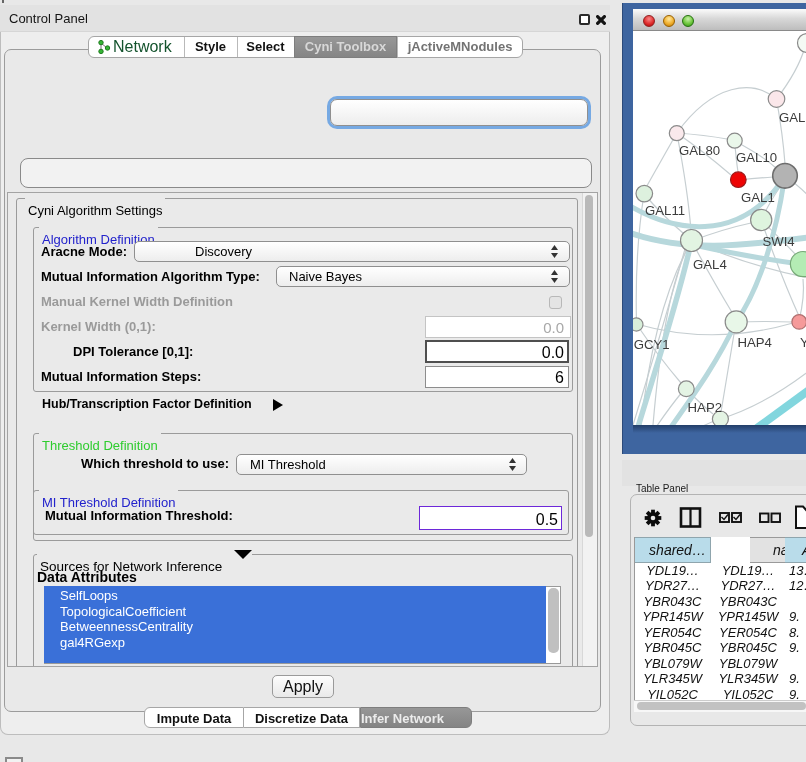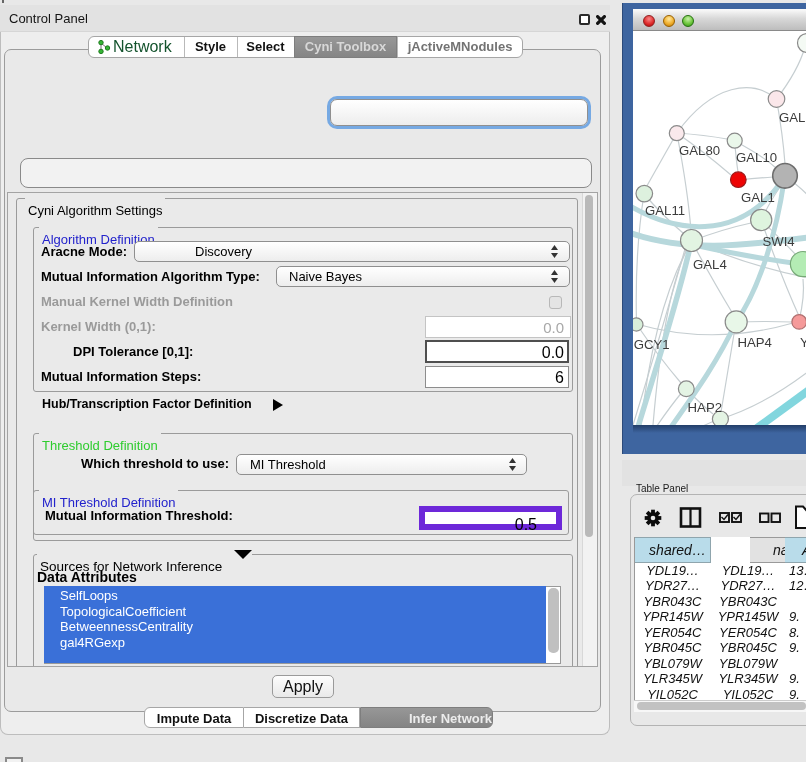--- a/index.html
+++ b/index.html
@@ -101,41 +101,41 @@
  <div class="cotext" style="left:242px;top:264px;">MI Threshold</div>
  <svg class="stepper" style="left:500px;top:265px;" width="9" height="13" viewBox="0 0 9 13">
         <path d="M4.5 0 L8 5 L1 5 Z" fill="#333"></path>
         <path d="M4.5 13 L8 8 L1 8 Z" fill="#333"></path>
       </svg>
 
  <div class="grp" style="left:25px;top:297px;width:536px;height:45px;"></div>
  <div class="glab" style="left:31px;top:291px;color:#2222cc;">MI Threshold Definition</div>
 
  <div class="lbl" style="left:37px;top:315px;">Mutual Information Threshold:</div>
- <div class="fld" style="left:411px;top:313px;width:143px;height:24px;border:6px solid #6d28d9;font-size:16px;color:#000;line-height:25px;padding-right:19px;">0.5</div>
+ <div class="fld" style="left:411px;top:313px;width:143px;height:24px;border:1px solid #6d28d9;font-size:16px;color:#000;line-height:25px;padding-right:3px;">0.5</div>
 
  <div class="grp" style="left:25px;top:361px;width:540px;height:150px;"></div>
  <div class="glab" style="left:29px;top:354.5px;font-size:13.5px;padding-right:30px;">Sources for Network Inference</div>
  <div style="left:226px;top:357px;width:0;height:0;border-top:9px solid #000;border-left:9.5px solid transparent;border-right:9.5px solid transparent;"></div>
 
  <div class="lbl" style="left:29px;top:376px;font-size:14px;">Data Attributes</div>
  <div style="left:36px;top:393px;width:517px;height:78px;background:#ffffff;border:1px solid #999;"></div>
  <div style="left:36px;top:393px;width:502px;height:77px;background:#3a70d8;color:#fff;font-size:13px;line-height:15.6px;padding:2px 0 0 16px;white-space:nowrap;">SelfLoops<br>TopologicalCoefficient<br>BetweennessCentrality<br>gal4RGexp</div>
  <div style="left:540px;top:395px;width:11px;height:65px;background:#c0c0c0;border-radius:5px;"></div>
 </div>
 
 <div style="left:582px;top:193px;width:15px;height:473px;background:#f2f2f2;border-left:1px solid #d8d8d8;"></div>
 <div style="left:584.5px;top:195px;width:8.5px;height:342px;background:#b9b9b9;border-radius:4px;"></div>
 
 
 <div style="left:272px;top:675px;width:62px;height:23px;background:linear-gradient(#fdfdfd,#e9e9e9);border:1px solid #9a9a9a;border-radius:5px;text-align:center;line-height:21px;font-size:16px;color:#111;">Apply</div>
 <div id="bottabs" style="left:144px;top:707px;height:21px;">
  <div style="left:0;top:0;width:100px;height:21px;background:#fff;border:1px solid #a6a6a6;border-radius:6px 0 0 6px;line-height:21px;font-size:13px;font-weight:bold;color:#111;text-align:center;">Impute Data</div>
  <div style="left:100px;top:0;width:116px;height:21px;background:#fff;border:1px solid #a6a6a6;border-left:none;line-height:21px;font-size:13px;font-weight:bold;color:#111;text-align:center;">Discretize Data</div>
- <div style="left:216px;top:0;width:133px;height:21px;background:linear-gradient(#979797,#848484);border:1px solid #7e7e7e;border-radius:0 6px 6px 0;line-height:21px;font-size:13px;font-weight:bold;color:#ececec;text-align:right;">Infer Network</div>
+ <div style="left:216px;top:0;width:112px;height:21px;background:linear-gradient(#979797,#848484);border:1px solid #7e7e7e;border-radius:0 6px 6px 0;line-height:21px;font-size:13px;font-weight:bold;color:#ececec;text-align:left;">Infer Network</div>
 </div>
 
 <div style="left:5px;top:757px;width:18px;height:10px;border:2px solid #8a8a8a;background:#f2f2f2;"></div>
 
 <div id="netwin" style="left:622px;top:3px;width:184px;height:450.5px;background:#3e65a0;border-left:1px solid #2c4a7a;"></div>
 <div id="nettitle" style="left:633px;top:9px;width:173px;height:22px;background:linear-gradient(#fbfbfb,#d8d8d8 45%,#bdbdbd);border-bottom:1px solid #8a8a8a;"></div>
 <div style="left:643px;top:15px;width:12px;height:12px;border-radius:50%;background:radial-gradient(circle at 50% 30%,#f88888,#e03030 55%,#b00000);border:0.5px solid #902020;"></div>
 <div style="left:663px;top:15px;width:12px;height:12px;border-radius:50%;background:radial-gradient(circle at 50% 30%,#ffe9a0,#f0b030 55%,#c07800);border:0.5px solid #996000;"></div>
 <div style="left:682px;top:15px;width:12px;height:12px;border-radius:50%;background:radial-gradient(circle at 50% 30%,#c8f0a8,#70c840 55%,#2f8f10);border:0.5px solid #257010;"></div>
 <div style="left:633px;top:425px;width:173px;height:8px;background:linear-gradient(#223e68,#3e65a0);"></div>

